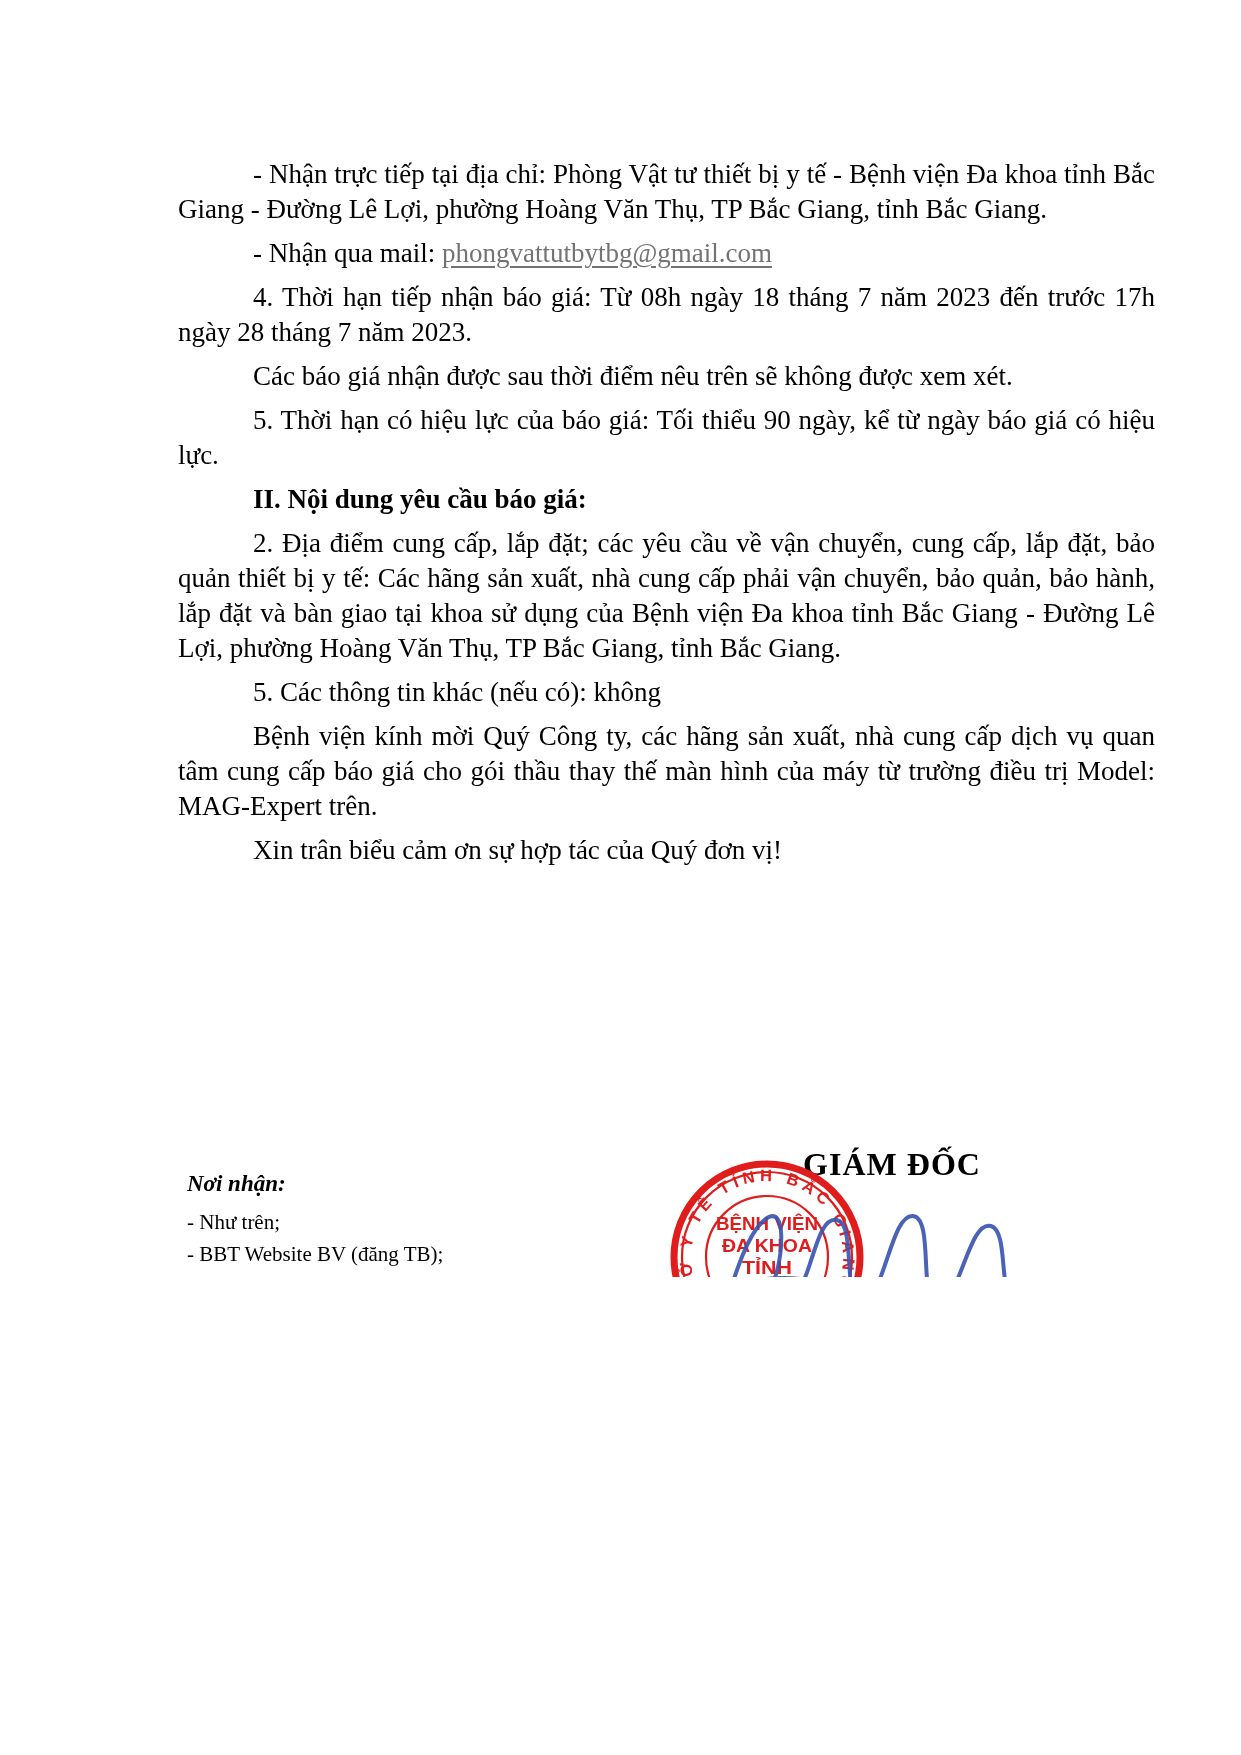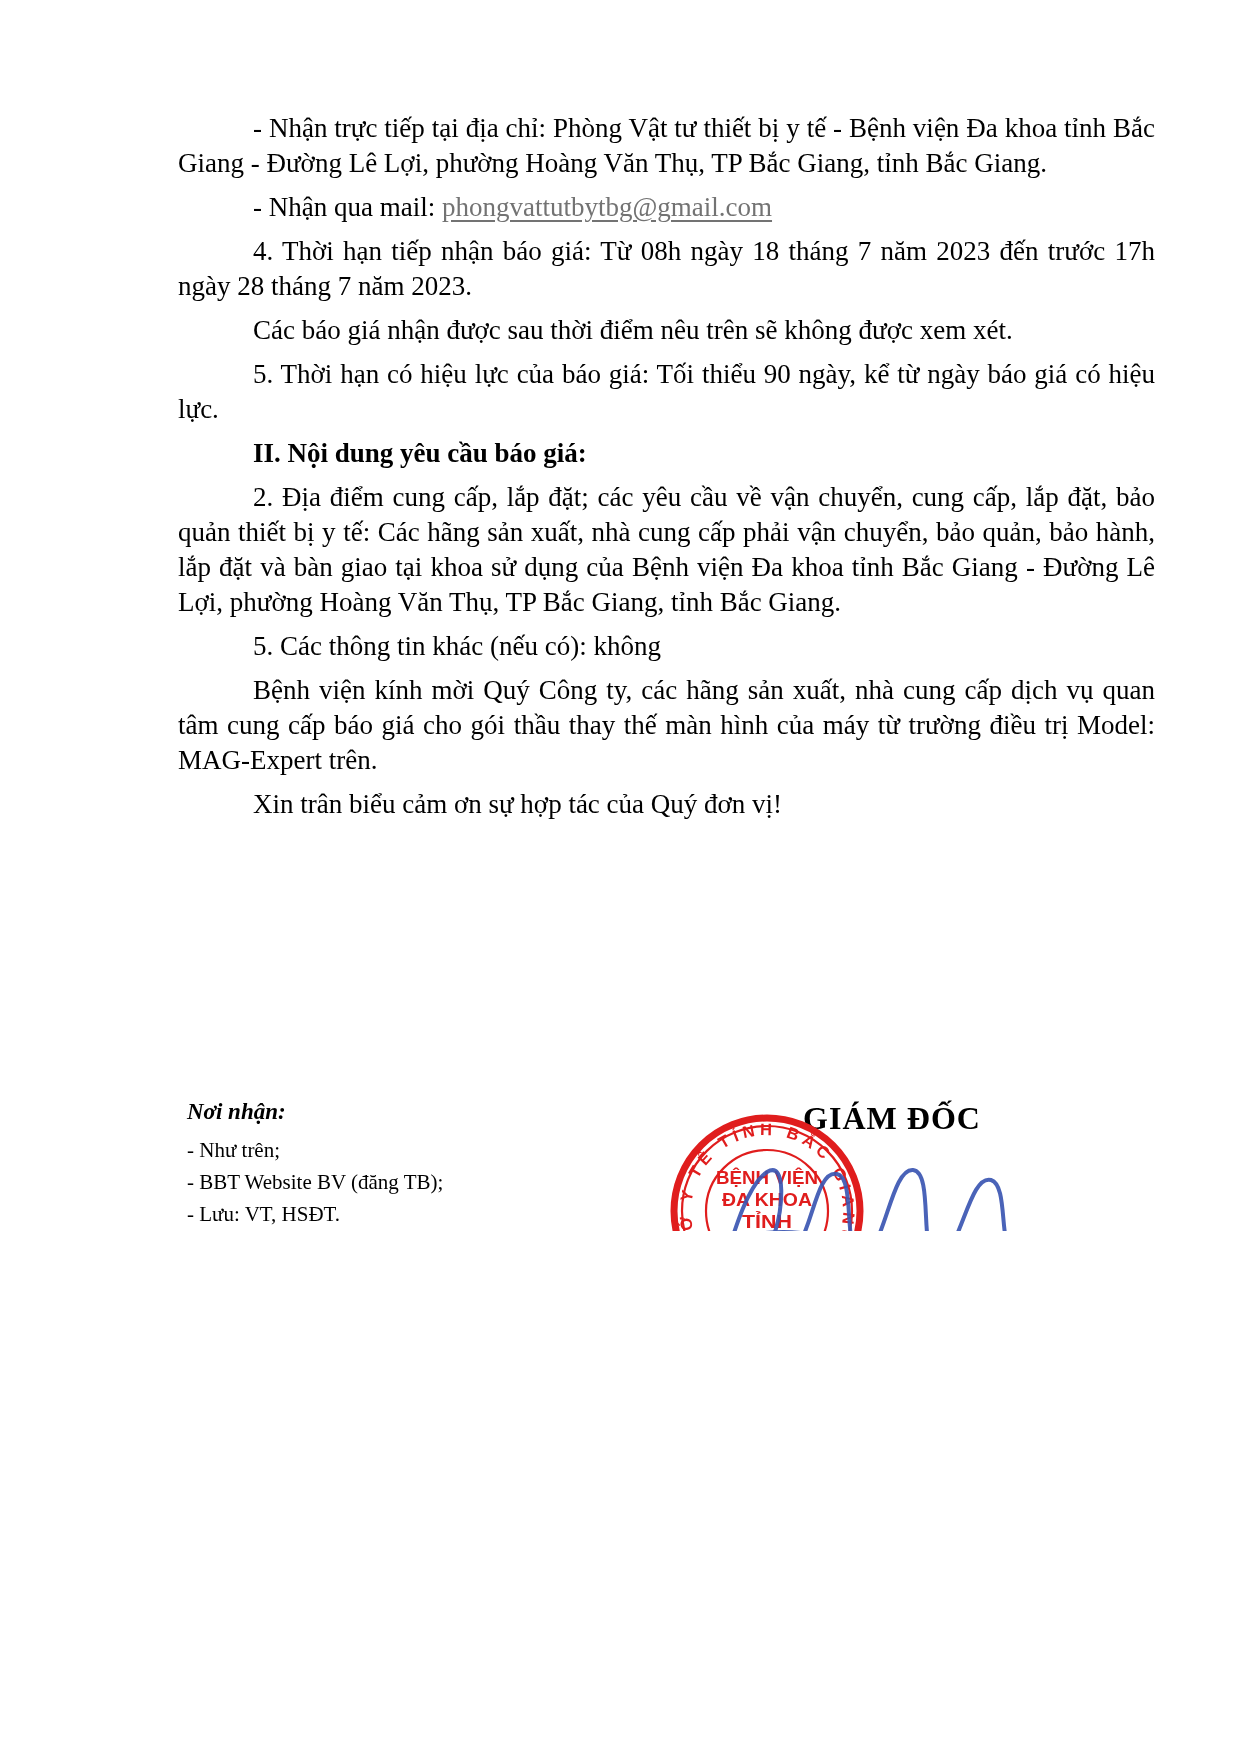--- a/index.html
+++ b/index.html
@@ -1,33 +1,33 @@
 <!DOCTYPE html>
 <html><head>
 <meta charset="utf-8">
 <style>
   html,body { margin:0; padding:0; background:#ffffff; }
   .page {
     position:relative; width:1241px; height:1231px; background:#ffffff;
-    font-family:"Liberation Serif", serif; color:#000; overflow:hidden;
+    font-family:"Liberation Serif", serif; color:#000; overflow:hidden;margin-top:46px;
   }
   .content {
     position:absolute; left:178px; top:110px; width:977px; padding-top:1px;
   }
   .content p {
     margin:9px 0 0 0; font-size:27px; line-height:35px;
     text-align:justify; text-indent:75px;
   }
   .content p:first-child { margin-top:0; }
   .content p.section-heading { font-weight:bold; }
   .mail-link {
     text-decoration:underline; text-underline-offset:4px; color:#737373; cursor:pointer;
   }
   .recipients {
-    position:absolute; left:187px; top:1096px;
+    position:absolute; left:187px; top:1122px;
     font-size:21px; line-height:32px;
   }
   .recipients .heading {
     font-size:23px; font-weight:bold; font-style:italic; margin-bottom:6px;
   }
   .director-title {
     position:absolute; left:680px; top:1100px; width:424px;
     text-align:center; font-weight:bold; font-size:32px; letter-spacing:1px;
   }
   .signer-name {

